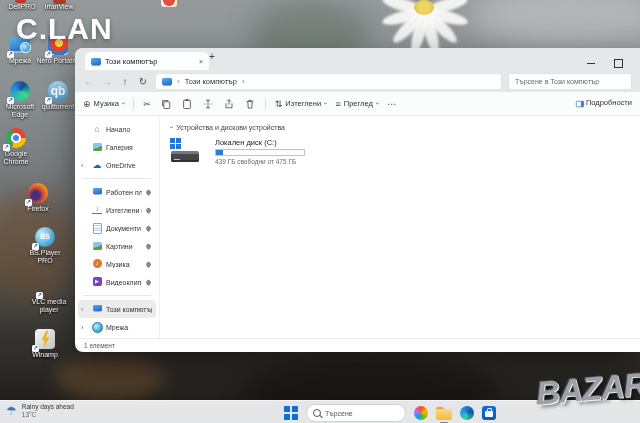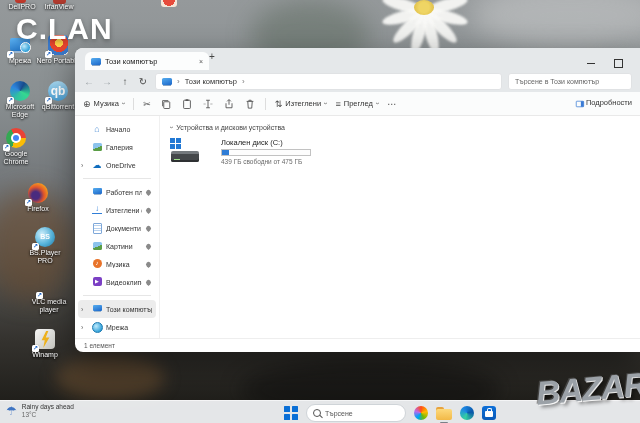--- a/index.html
+++ b/index.html
@@ -92,21 +92,21 @@
     repeating-linear-gradient(180deg,#fff 0 1.5px,#b9d2ee 1.5px 2.5px);}
   .sq-mus{display:block;width:9px;height:9px;margin:0 auto;border-radius:50%;background:#e8732a;color:#fff;font-size:6px;line-height:9px;}
   .sq-vid{display:block;width:9px;height:9px;margin:0 auto;border-radius:2px;background:#7b3fc4;color:#fff;font-size:5px;line-height:9px;}
   .sq-mon{display:block;width:9px;height:6px;margin:1px auto 0;border-radius:1px;background:linear-gradient(160deg,#57aef0,#1b66c9);box-shadow:0 2px 0 -1px #9bb6cf;}
   .sq-net{display:block;width:9px;height:9px;margin:0 auto;border-radius:50%;background:radial-gradient(circle at 35% 35%,#bfeafc,#2d9fd8 75%);border:0.5px solid #1d7ab0;}
   .slbl{overflow:hidden;white-space:nowrap;flex:1;text-align:left;}
   .pin{width:5px;height:5px;flex:none;background:#8a8a8a;border-radius:50% 50% 50% 0;transform:rotate(-45deg);margin-right:1px;}
   .ssep{height:1px;background:#e6e6e6;margin:4px 8px;}
   .content{flex:1;padding:8px 0 0 10px;min-width:0;}
   .sechdr{display:flex;align-items:center;gap:4px;font-size:7px;color:#444;}
-  .drive{margin-top:7px;display:flex;gap:21px;}
+  .drive{margin-top:7px;display:flex;gap:15px;}
   .drive-ic{width:30px;height:26px;position:relative;flex:none;}
   .winlogo{position:absolute;left:0;top:0;width:11px;height:11px;display:grid;grid-template-columns:1fr 1fr;grid-template-rows:1fr 1fr;gap:1px;}
   .winlogo i{background:#2178d4;}
   .hdd{position:absolute;left:1px;bottom:2px;width:28px;height:11px;border-radius:2px;
     background:linear-gradient(180deg,#74797d 0 30%,#45484b 30% 100%);box-shadow:inset 0 -2px 0 #2e3032;}
   .hdd:after{content:'';position:absolute;left:3px;bottom:2px;width:6px;height:1.5px;background:#9fe08a;}
   .drive-name{font-size:7.5px;color:#222;}
   .drive-bar{width:88px;height:5px;border:1px solid #c2c2c2;background:#fdfdfd;margin:2px 0;}
   .drive-fill{height:100%;background:#2e7cd6;}
   .drive-free{font-size:6.5px;color:#6b6b6b;}

